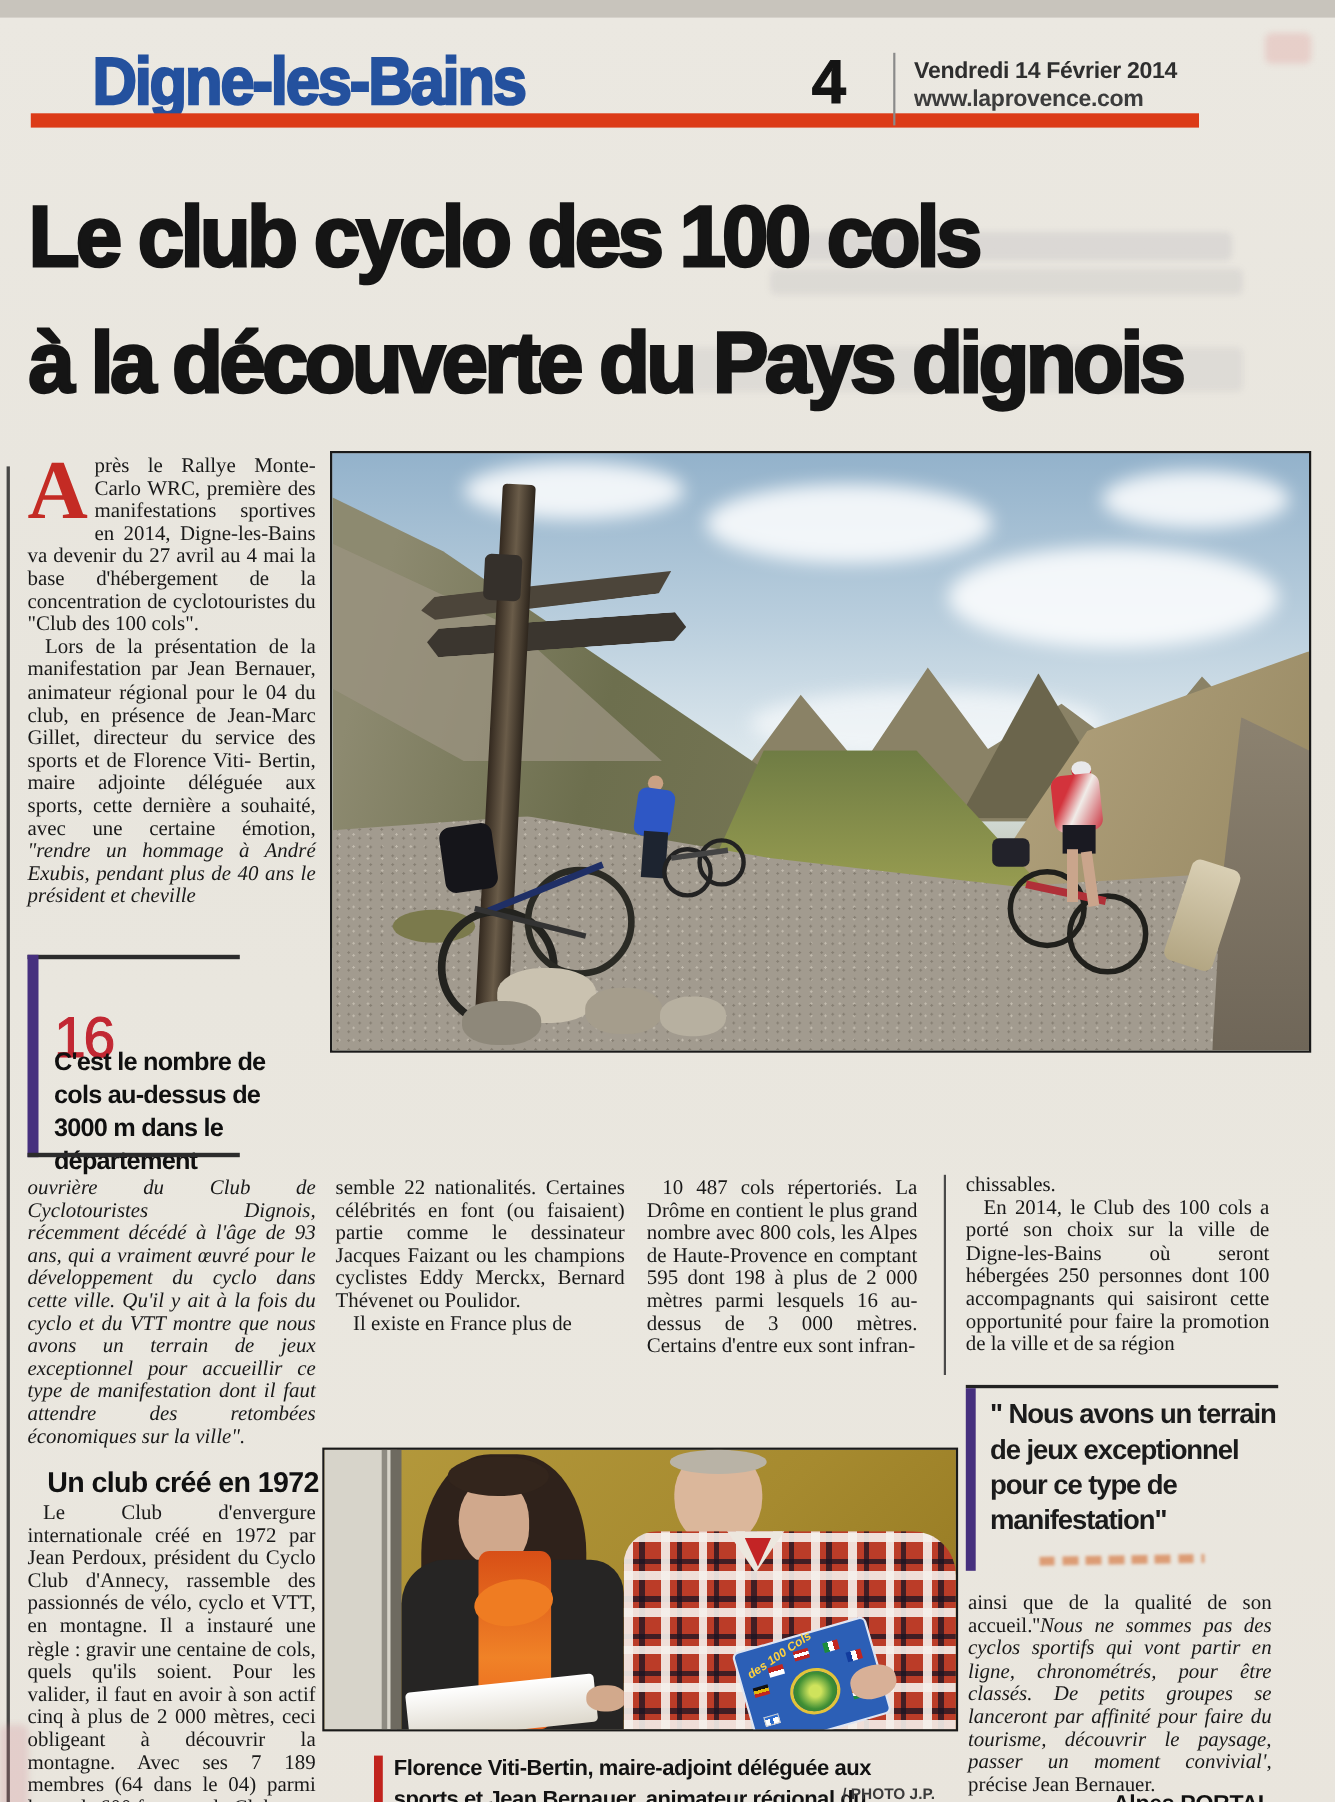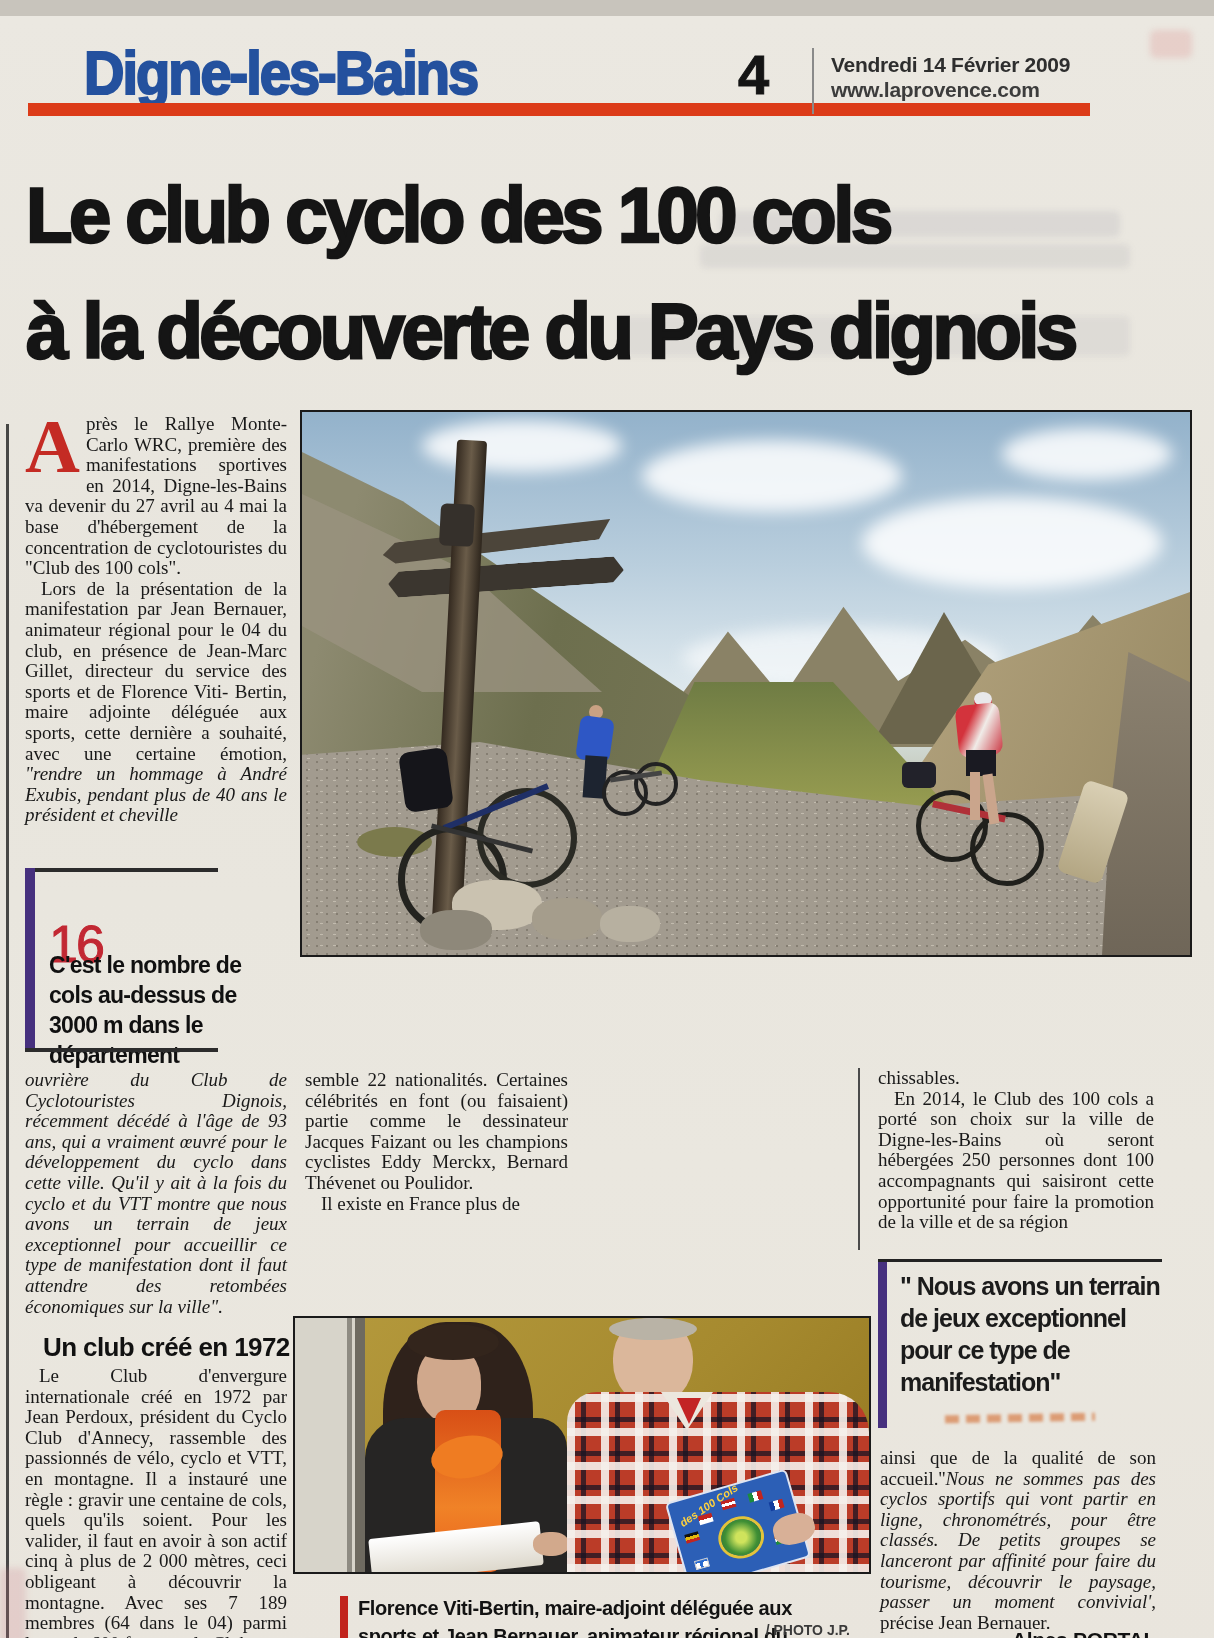--- a/index.html
+++ b/index.html
@@ -92,21 +92,21 @@
   <div class="abs ghost" style="left:700px;top:228px;width:430px;height:24px;background:rgba(90,90,115,.09);"></div>
   <div class="abs ghost" style="left:620px;top:300px;width:510px;height:40px;background:rgba(95,90,120,.08);"></div>
   <div class="abs ghost" style="left:1150px;top:14px;width:42px;height:28px;background:rgba(220,120,120,.22);"></div>
   <div class="abs ghost" style="left:0;top:1552px;width:26px;height:86px;background:rgba(205,125,135,.22);"></div>
   <div class="abs ghost" style="left:300px;top:1628px;width:540px;height:9px;background:rgba(150,120,160,.16);"></div>
 
   <div class="abs section-title">Digne-les-Bains</div>
   <div class="abs red-rule"></div>
   <div class="abs page-number">4</div>
   <div class="abs header-divider"></div>
-  <div class="abs header-date">Vendredi 14 Février 2009</div>
+  <div class="abs header-date">Vendredi 14 Février 2014</div>
   <div class="abs header-site">www.laprovence.com</div>
 
   <div class="abs headline">
     <span style="display:block">Le club cyclo des 100 cols</span>
     <span style="display:block">à la découverte du Pays dignois</span>
   </div>
 
   <div class="abs bodytxt lead-col">
     <p style="margin:0;"><span class="dropcap">A</span><span>près le Rallye Monte-Carlo WRC, première des manifestations sportives en 2014, Digne-les-Bains va devenir du 27 avril au 4 mai la base d'hébergement de la concentration de cyclotouristes du "Club des 100 cols".</span></p>
     <p class="indent" style="margin:0;"><span>Lors de la présentation de la manifestation par Jean Bernauer, animateur régional pour le 04 du club, en présence de Jean-Marc Gillet, directeur du service des sports et de Florence Viti- Bertin, maire adjointe déléguée aux sports, cette dernière a souhaité, avec une certaine émotion, </span><span class="ital">"rendre un hommage à André Exubis, pendant plus de 40 ans le président et cheville</span></p>
@@ -174,20 +174,21 @@
 
   <div class="abs bodytxt ital" style="left:25px;top:1054px;width:262px;">ouvrière du Club de Cyclotouristes Dignois, récemment décédé à l'âge de 93 ans, qui a vraiment œuvré pour le développement du cyclo dans cette ville. Qu'il y ait à la fois du cyclo et du VTT montre que nous avons un terrain de jeux exceptionnel pour accueillir ce type de manifestation dont il faut attendre des retombées économiques sur la ville".</div>
   <div class="abs crosshead">Un club créé en 1972</div>
   <div class="abs bodytxt" style="left:25px;top:1350px;width:262px;height:288px;overflow:hidden;text-indent:14px;">Le Club d'envergure internationale créé en 1972 par Jean Perdoux, président du Cyclo Club d'Annecy, rassemble des passionnés de vélo, cyclo et VTT, en montagne. Il a instauré une règle : gravir une centaine de cols, quels qu'ils soient. Pour les valider, il faut en avoir à son actif cinq à plus de 2 000 mètres, ceci obligeant à découvrir la montagne. Avec ses 7 189 membres (64 dans le 04) parmi lesquels 600 femmes, le Club ras-</div>
 
   <div class="abs bodytxt" style="left:305px;top:1054px;width:263px;">
     <p style="margin:0;">semble 22 nationalités. Certaines célébrités en font (ou faisaient) partie comme le dessinateur Jacques Faizant ou les champions cyclistes Eddy Merckx, Bernard Thévenet ou Poulidor.</p>
     <p class="indent" style="margin:0;">Il existe en France plus de</p>
   </div>
 
+  <div class="abs bodytxt" style="left:588px;top:1054px;width:246px;text-indent:14px;">10 487 cols répertoriés. La Drôme en contient le plus grand nombre avec 800 cols, les Alpes de Haute-Provence en comptant 595 dont 198 à plus de 2 000 mètres parmi lesquels 16 au-dessus de 3 000 mètres. Certains d'entre eux sont infran-</div>
 
   <div class="abs colrule"></div>
 
   <div class="abs bodytxt" style="left:878px;top:1052px;width:276px;">
     <p style="margin:0;">chissables.</p>
     <p class="indent" style="margin:0;">En 2014, le Club des 100 cols a porté son choix sur la ville de Digne-les-Bains où seront hébergées 250 personnes dont 100 accompagnants qui saisiront cette opportunité pour faire la promotion de la ville et de sa région</p>
   </div>
 
   <div class="abs pq-topline"></div>
   <div class="abs pq-bar"></div>

